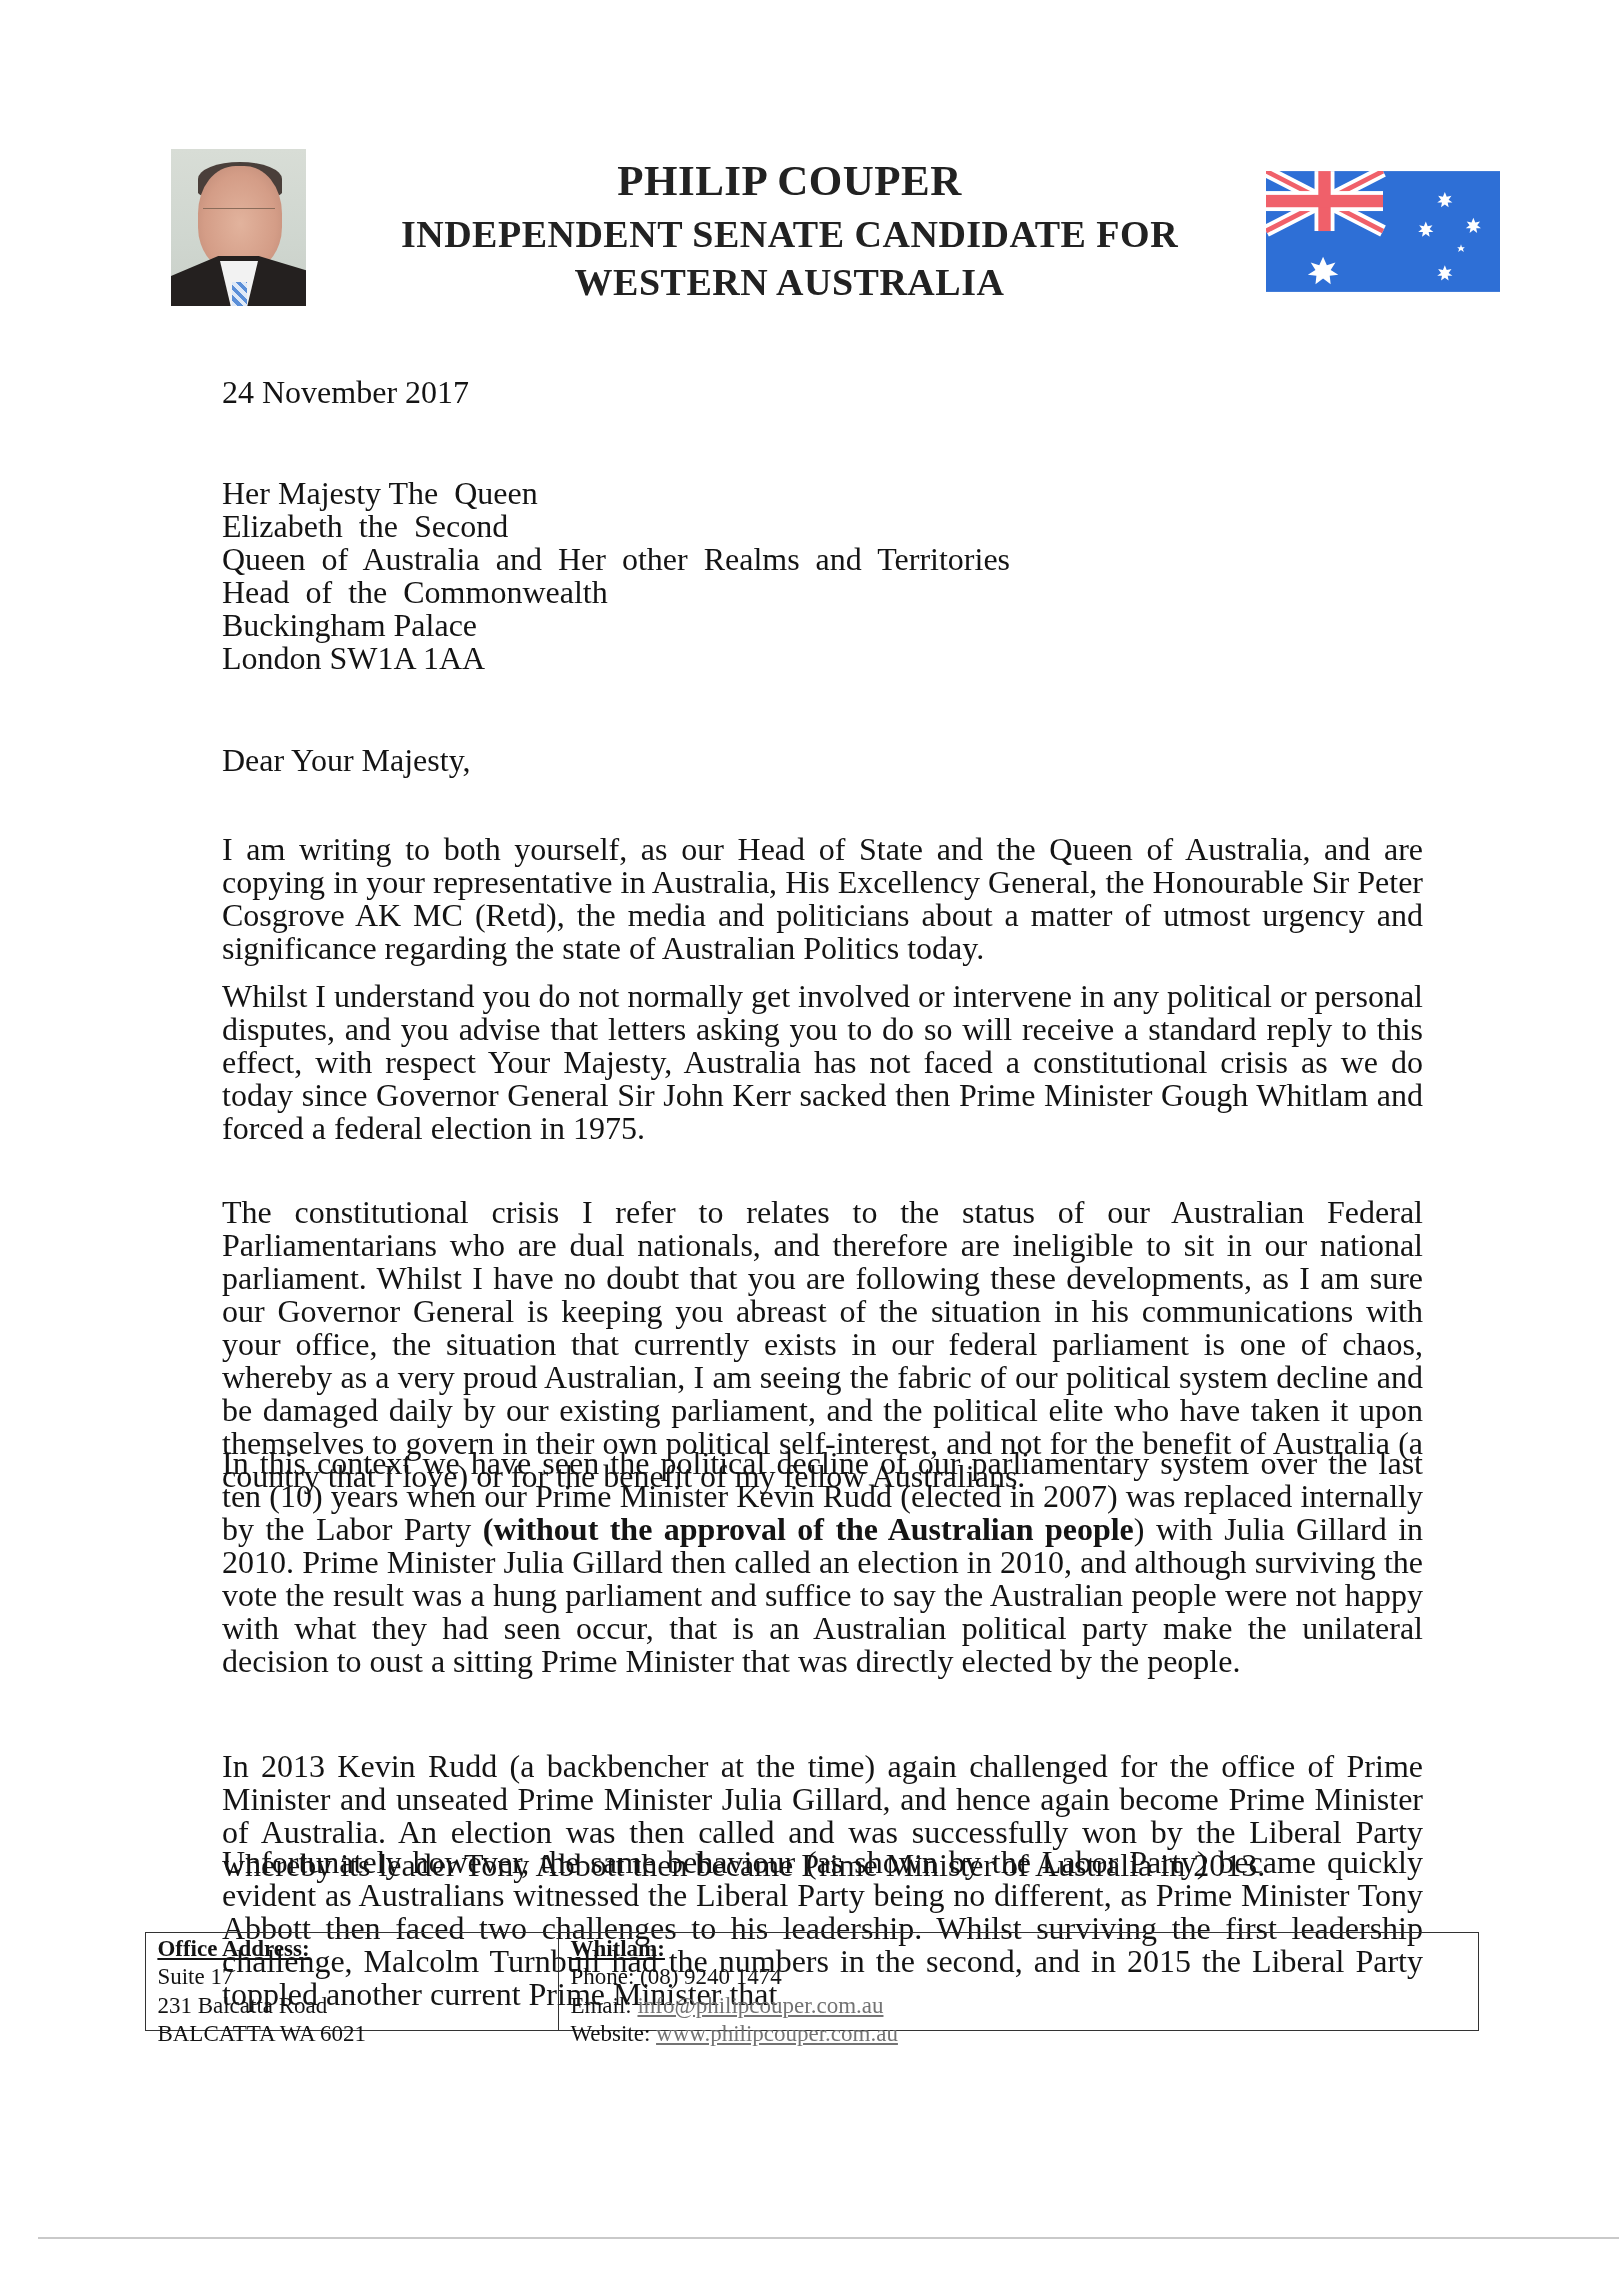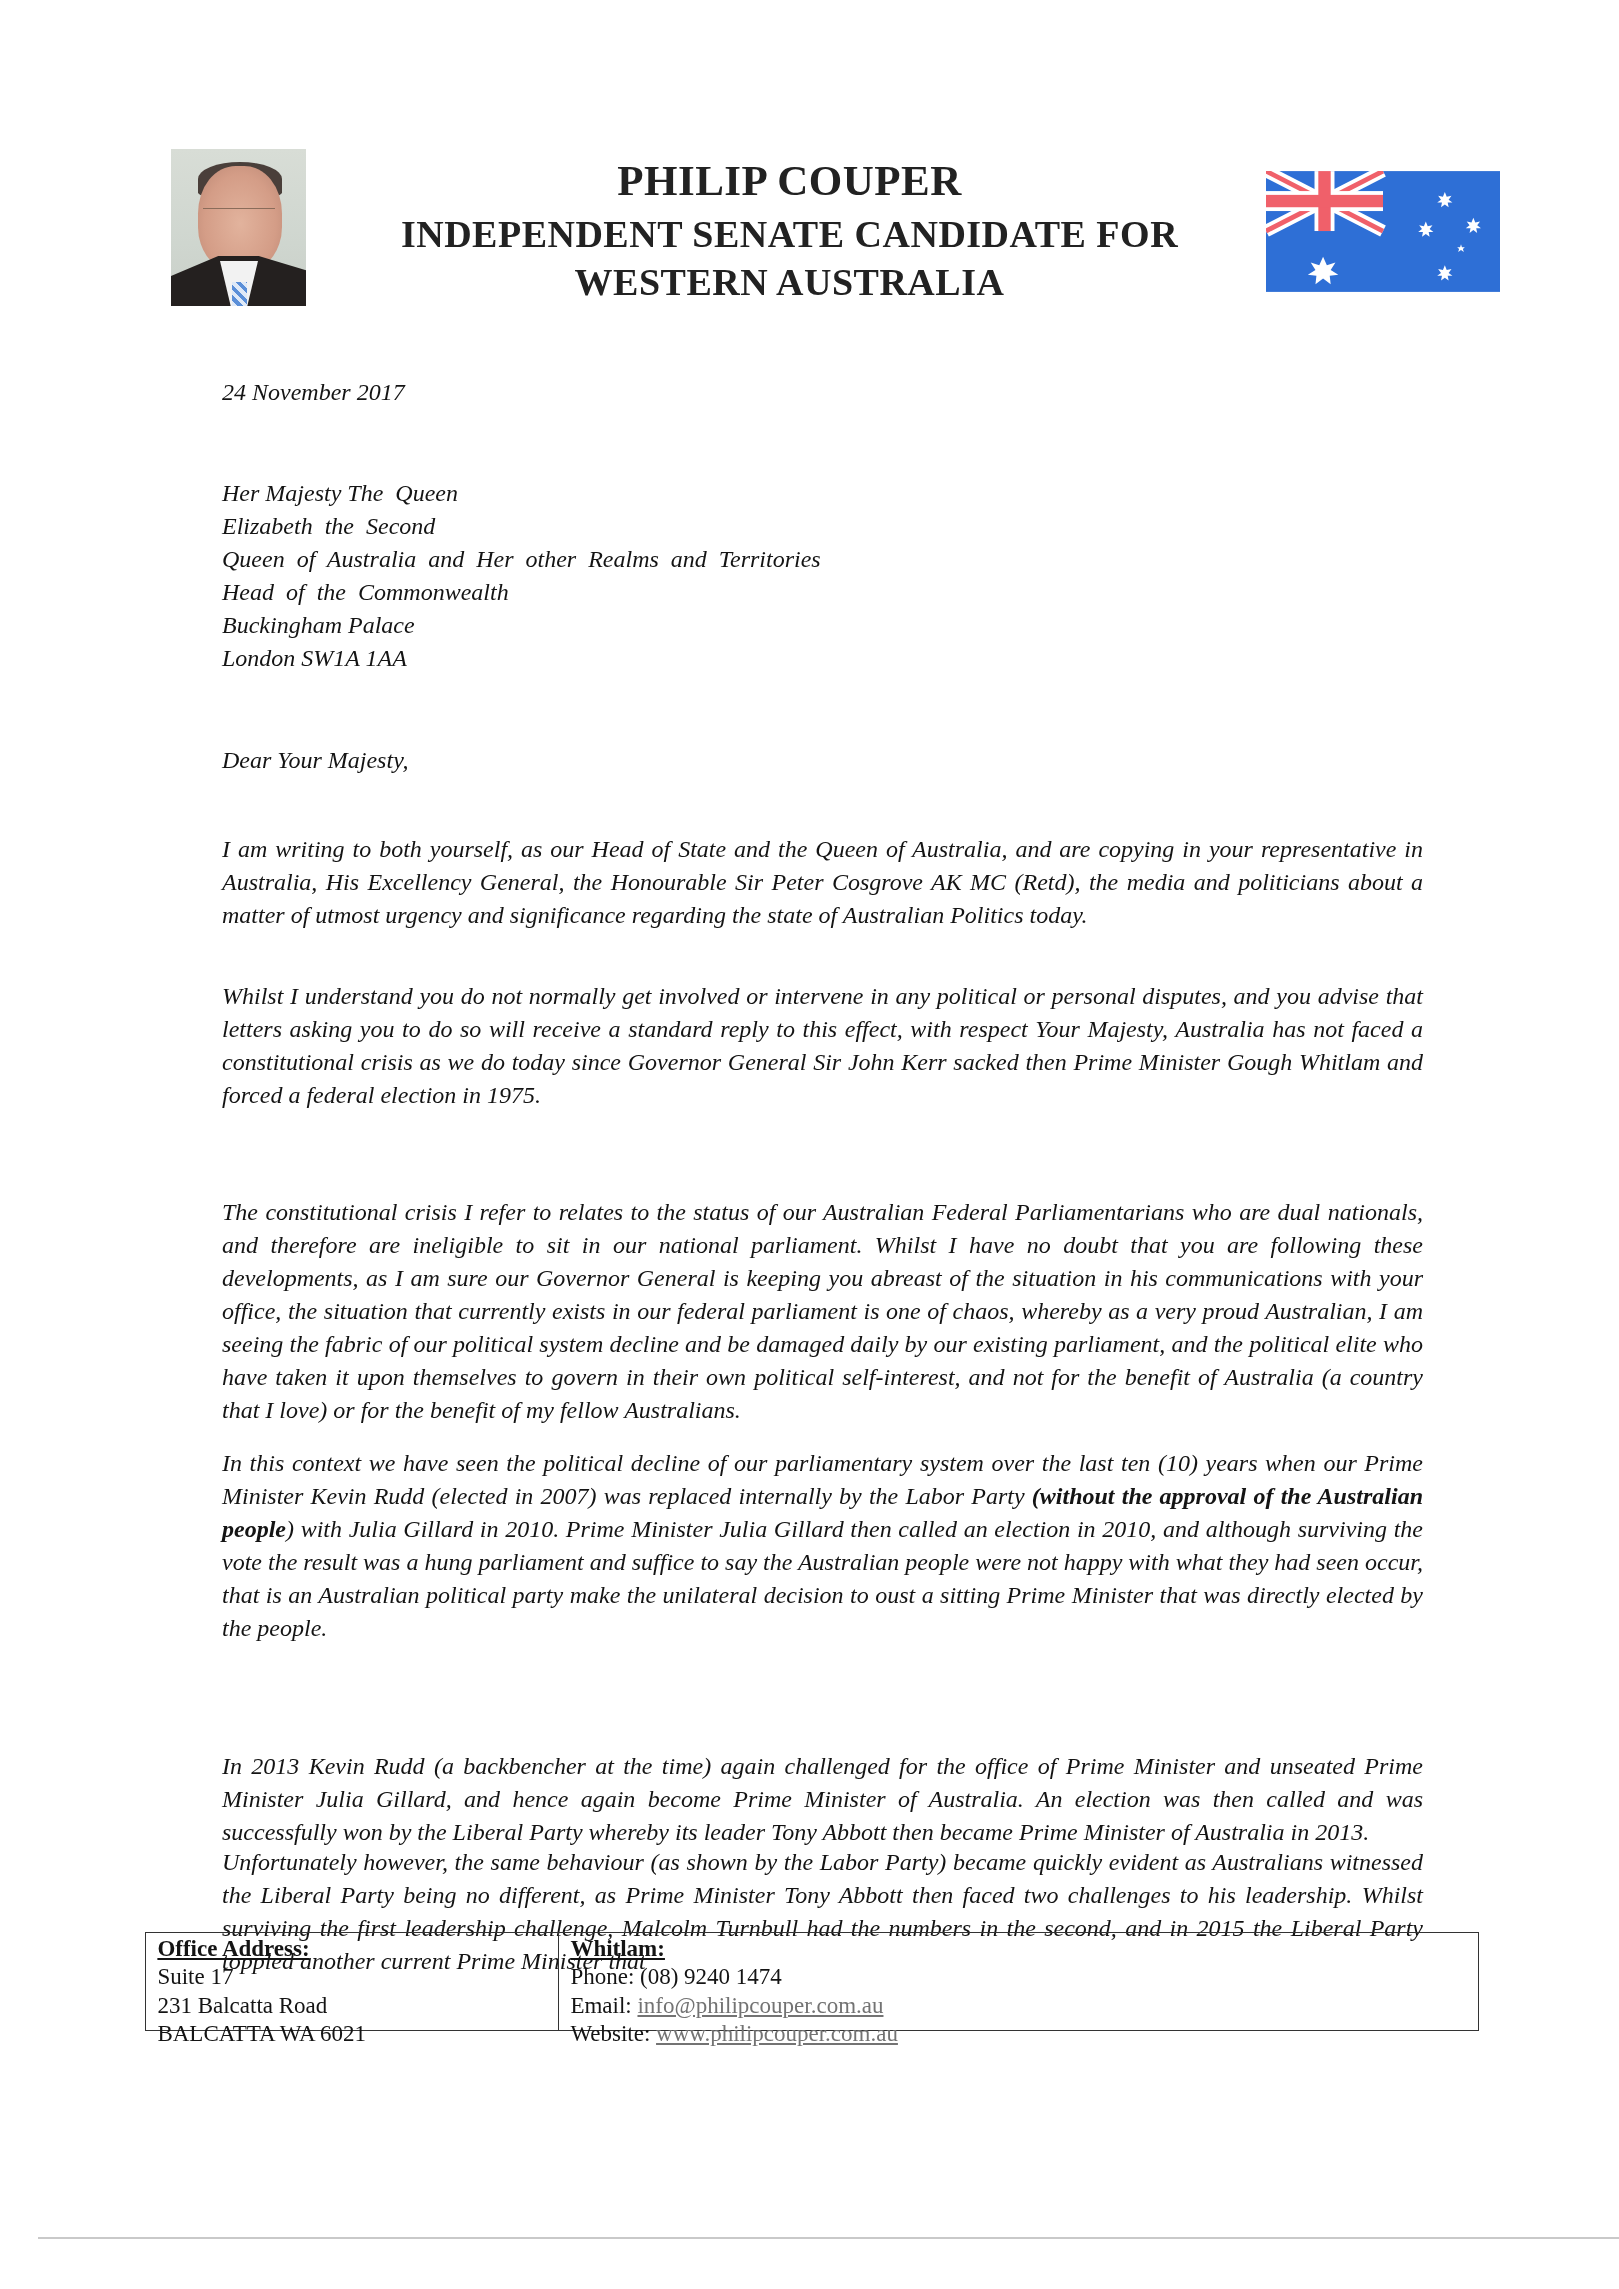--- a/index.html
+++ b/index.html
@@ -21,21 +21,21 @@
                 background: repeating-linear-gradient(45deg, #5b8fd8 0 3.8px, #dfe9f7 3.8px 7.6px); }
 
   .title { position: absolute; left: 314px; width: 951px; text-align: center; font-weight: bold;
            color: #222; letter-spacing: 0.5px; }
   .title.t1 { top: 152px; font-size: 43px; line-height: 57px; }
   .title.t2 { top: 211px; font-size: 38px; line-height: 46px; }
   .title.t3 { top: 259px; font-size: 38px; line-height: 46px; }
 
   .flag { position: absolute; left: 1266px; top: 171px; width: 234px; height: 121px; }
 
-  .text { position: absolute; left: 222px; width: 1201px; font-size: 24px; line-height: 33px; font-style: italic; }
+  .text { position: absolute; left: 222px; width: 1201px; font-size: 32px; line-height: 33px; }
   .date { top: 376px; }
   .addr { top: 477px; }
   .addr div { height: 33px; }
   .salute { top: 744px; }
   .para { text-align: justify; }
   .p1 { top: 813px; margin-top: 20px; }
   .p2 { top: 980px; }
   .p3 { top: 1196px; }
   .p4 { top: 1447px; }
   .p5 { top: 1750px; }

